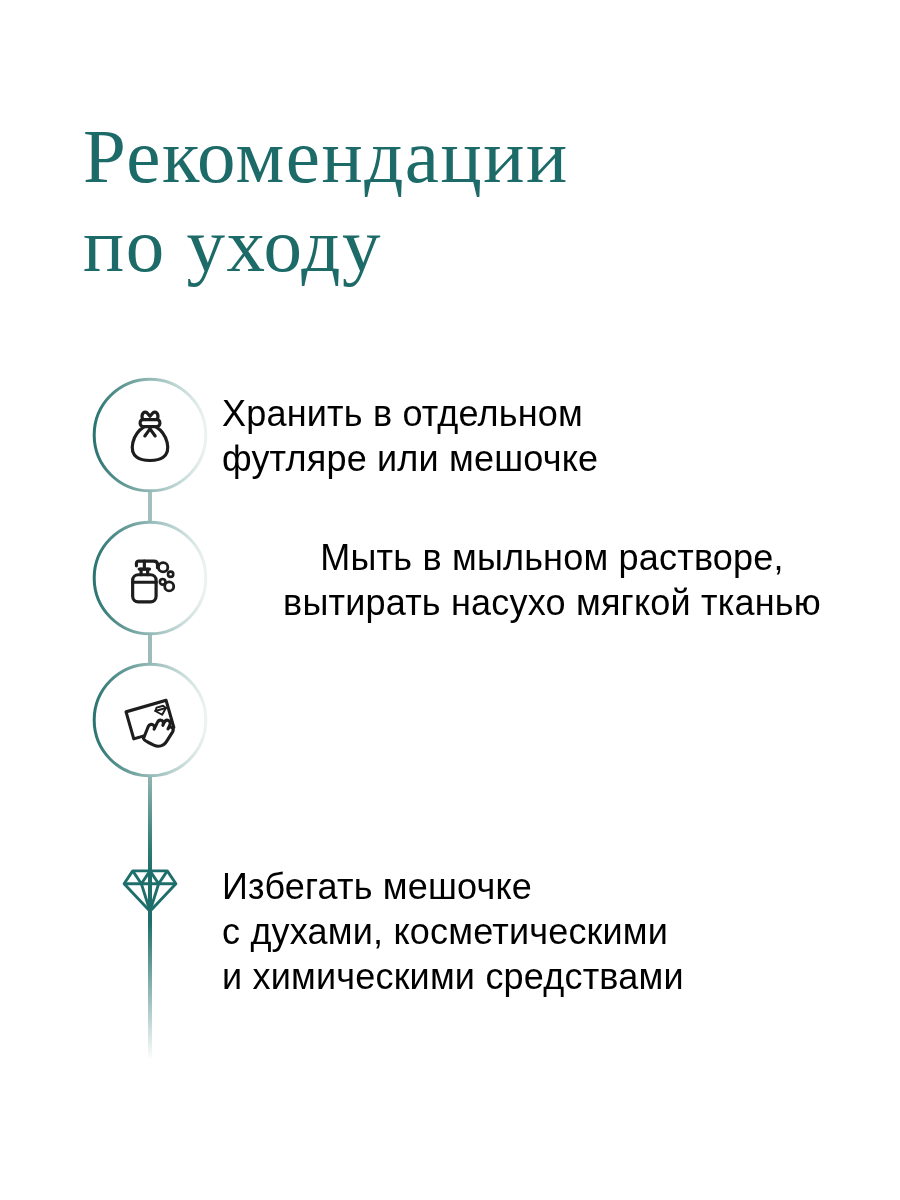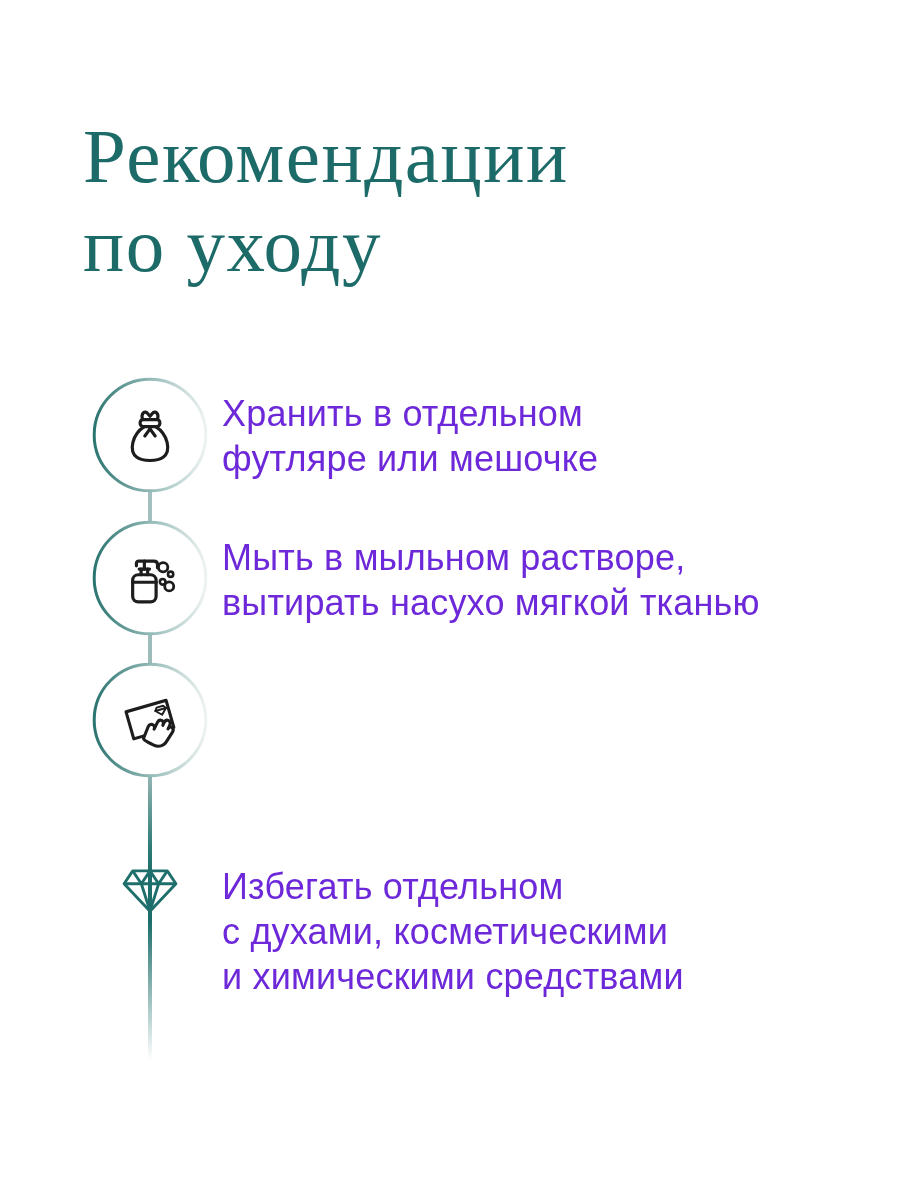--- a/index.html
+++ b/index.html
@@ -53,26 +53,26 @@
     position:absolute;
     left:121px;top:867px;
     z-index:1;
   }
   .item-text{
     position:absolute;
     left:222px;
     width:660px;
     font-size:36px;
     line-height:45px;
-    color:#6d28d9;
+    color:#000000;
     white-space:pre-line;
     letter-spacing:0.2px;
   }
   .text-1{top:391px;}
-  .text-2{top:535px;}
+  .text-2{top:535px;text-align:center;}
   .text-3{top:677px;}
   .text-4{top:864px;}
 </style>
 </head>
 <body>
 
 <div class="canvas">
 
   <h1 class="page-title">Рекомендации
 по уходу</h1>
@@ -145,17 +145,17 @@
       </g>
     </svg>
   </div>
 
   <svg class="diamond-marker" width="58" height="48" viewBox="0 0 60 50" fill="none" stroke="#1e6f6b" stroke-width="3" stroke-linejoin="round">
     <path d="M12,4 L48,4 L57,17.5 L30,46 L3,17.5 Z"></path>
     <path d="M3,17.5 L57,17.5"></path>
     <path d="M12,4 L21,17.5 L30,4 L39,17.5 L48,4"></path>
     <path d="M21,17.5 L30,46 M39,17.5 L30,46"></path>
   </svg>
-  <div class="item-text text-4">Избегать отдельном
+  <div class="item-text text-4">Избегать мешочке
 с духами, косметическими
 и химическими средствами</div>
 
 </div>
 
 </body></html>

